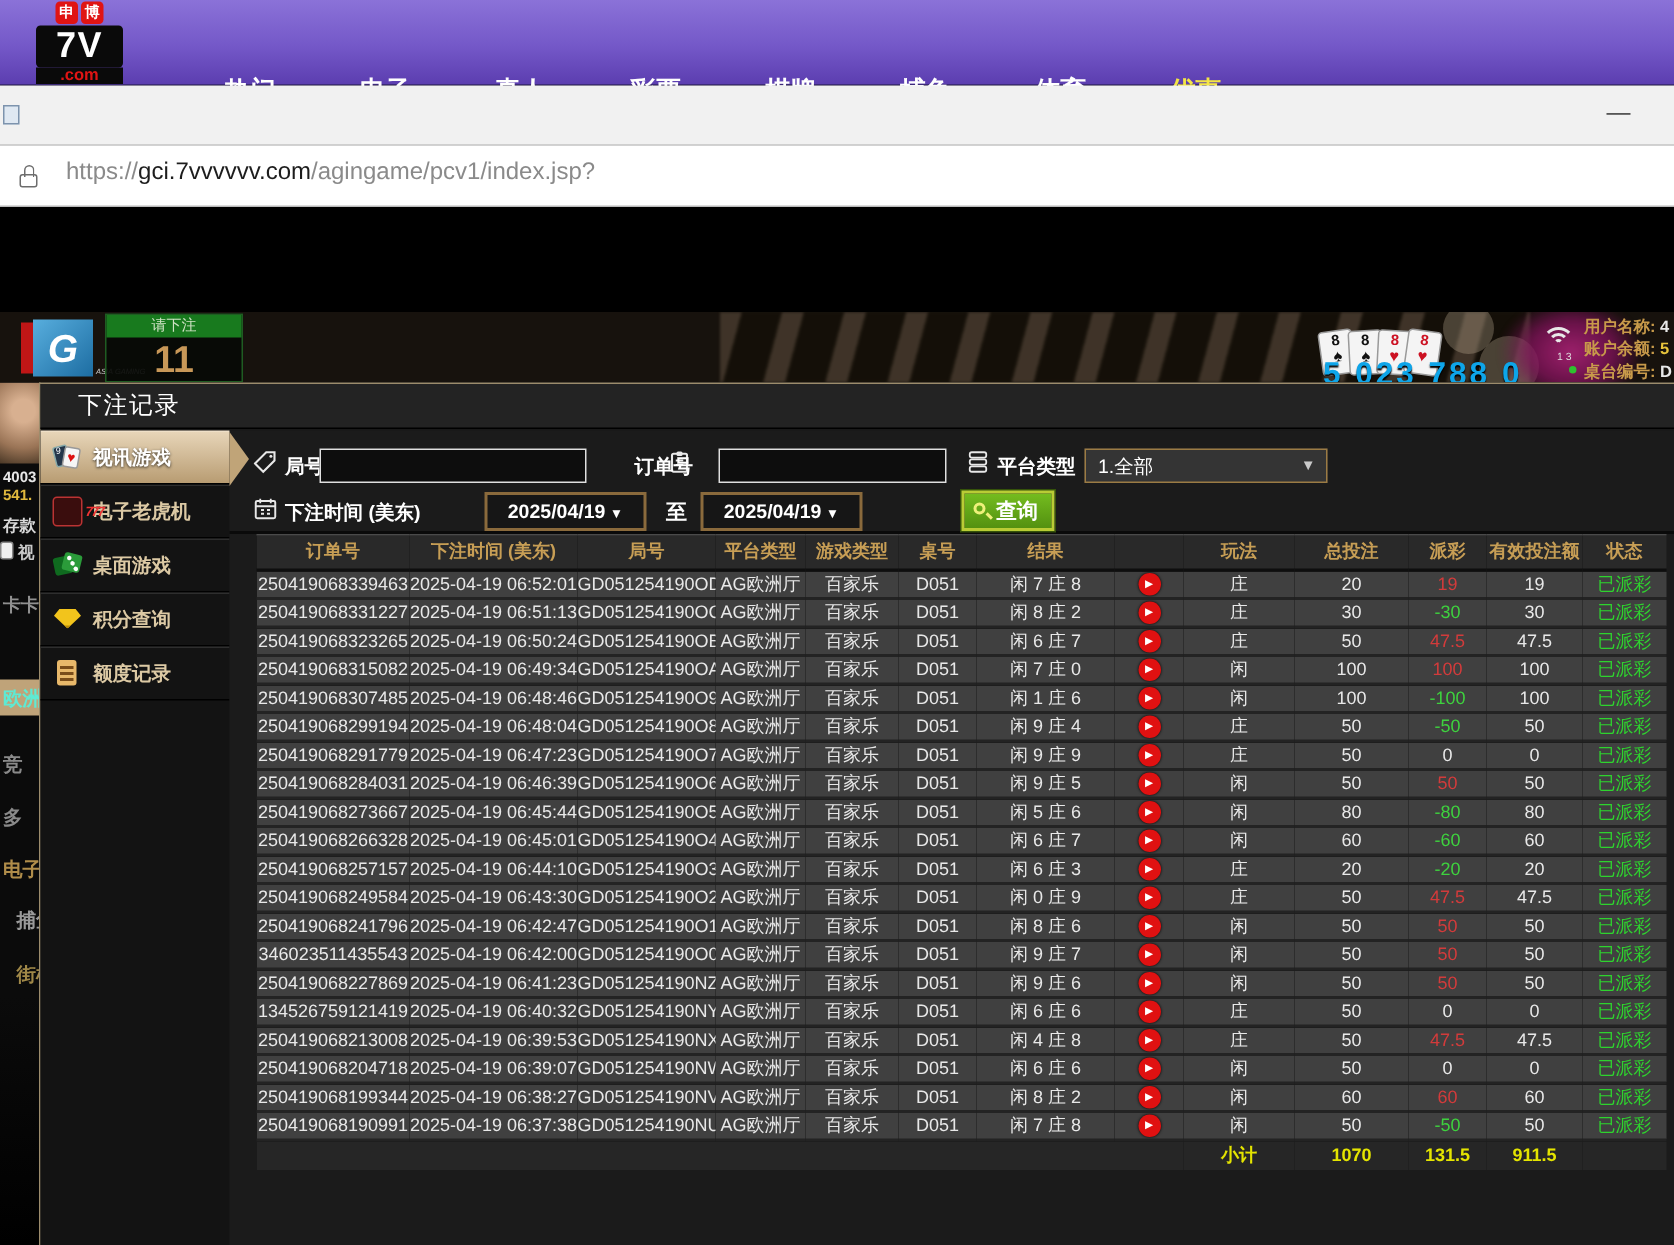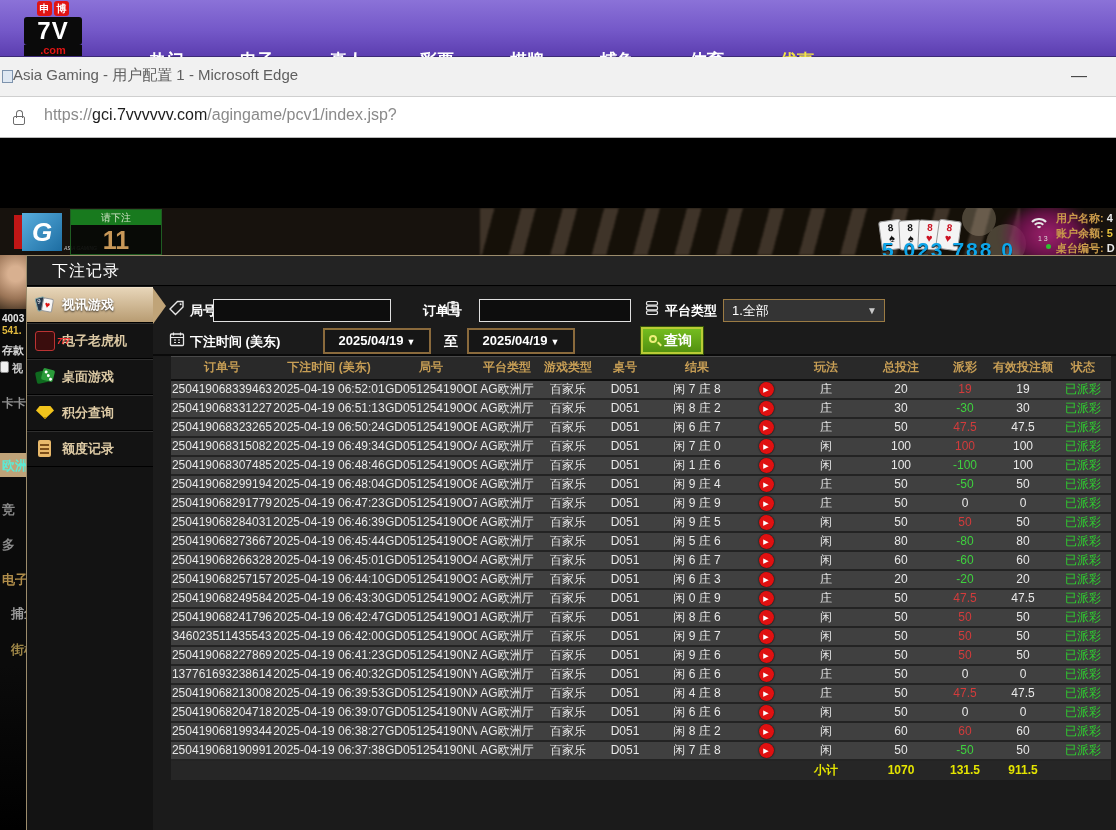--- a/index.html
+++ b/index.html
@@ -220,21 +220,20 @@
       <a>彩票</a>
       <a>棋牌</a>
       <a>捕鱼</a>
       <a>体育</a>
       <a class="promo">优惠</a>
     </nav>
   </header>
 
   <div class="titlebar">
     <span class="pageico"></span>
-    <span class="ttext">Asia Gaming - 用户配置 1 - Microsoft Edge</span>
     <span class="winmin">—</span>
   </div>
 
   <div class="urlbar">
     <span class="lock">
         <i class="shack"></i>
         <i class="body"></i>
       </span>
     <span class="urltext"><span>https://</span><span class="dom">gci.7vvvvvv.com</span><span>/agingame/pcv1/index.jsp?</span></span>
   </div>
@@ -650,21 +649,21 @@
                 <td>D051</td>
                 <td>闲 9 庄 6</td>
                 <td><span class="playbtn">▶</span></td>
                 <td>闲</td>
                 <td>50</td>
                 <td class="win">50</td>
                 <td>50</td>
                 <td class="status">已派彩</td>
               </tr>
               <tr>
-                <td>137761693238614</td>
+                <td>134526759121419</td>
                 <td>2025-04-19 06:40:32</td>
                 <td>GD051254190NY</td>
                 <td>AG欧洲厅</td>
                 <td>百家乐</td>
                 <td>D051</td>
                 <td>闲 6 庄 6</td>
                 <td><span class="playbtn">▶</span></td>
                 <td>庄</td>
                 <td>50</td>
                 <td>0</td>

